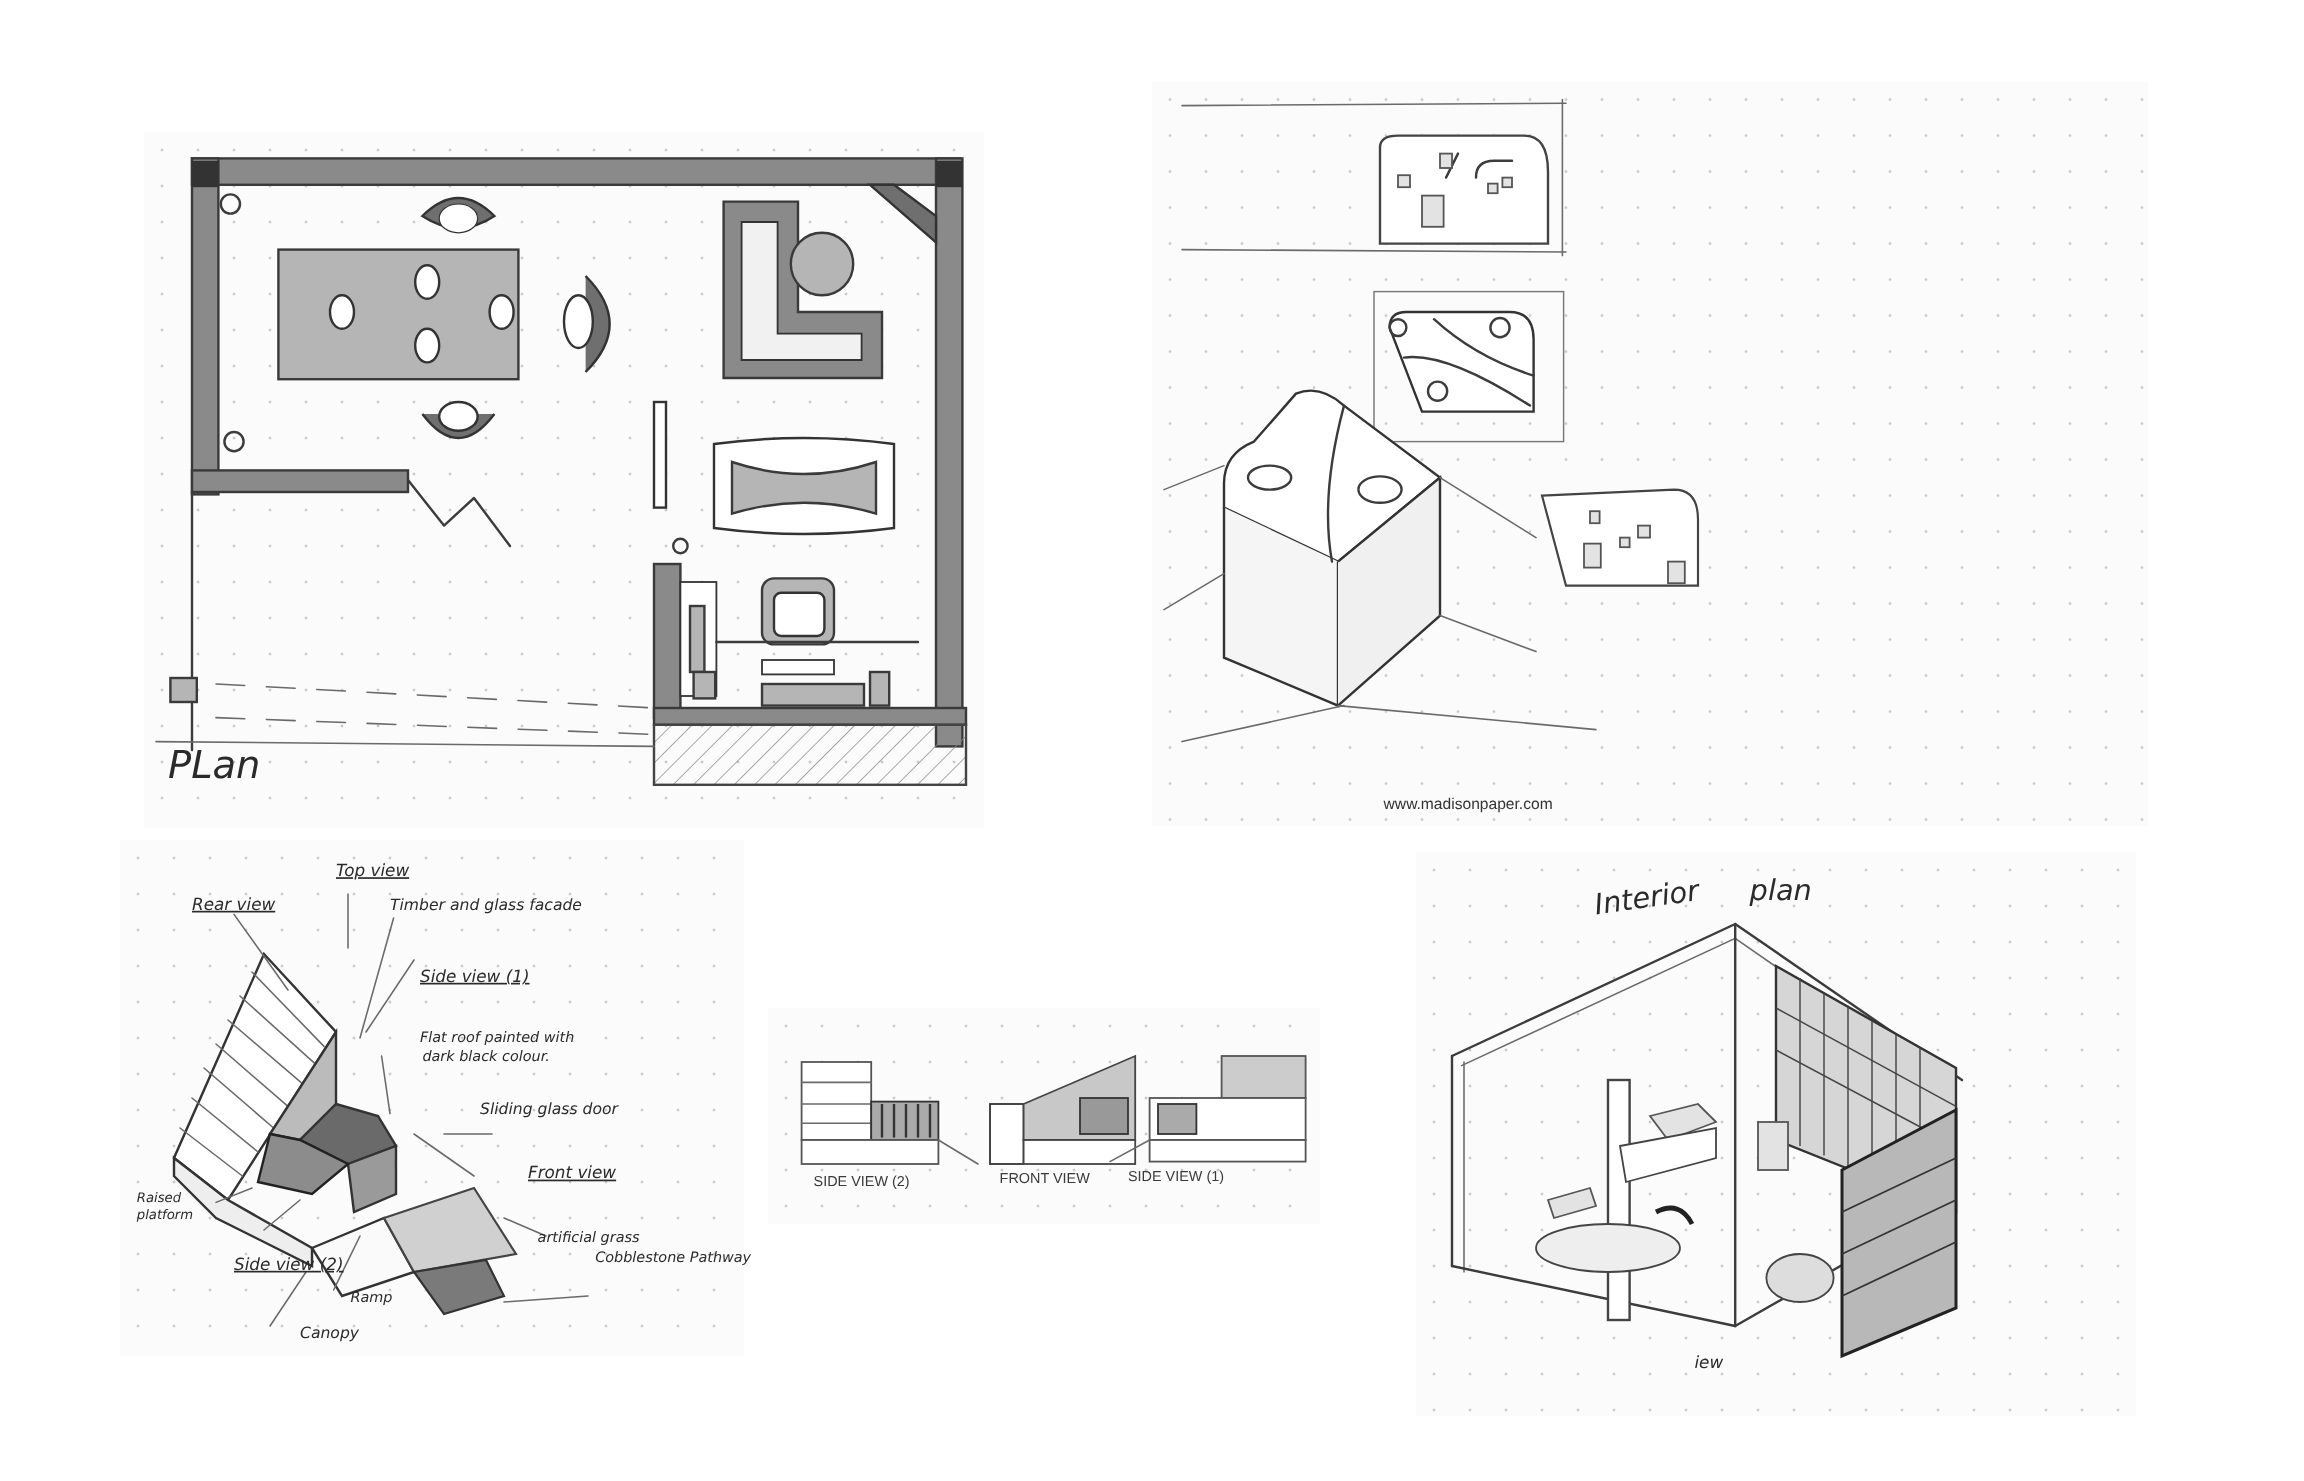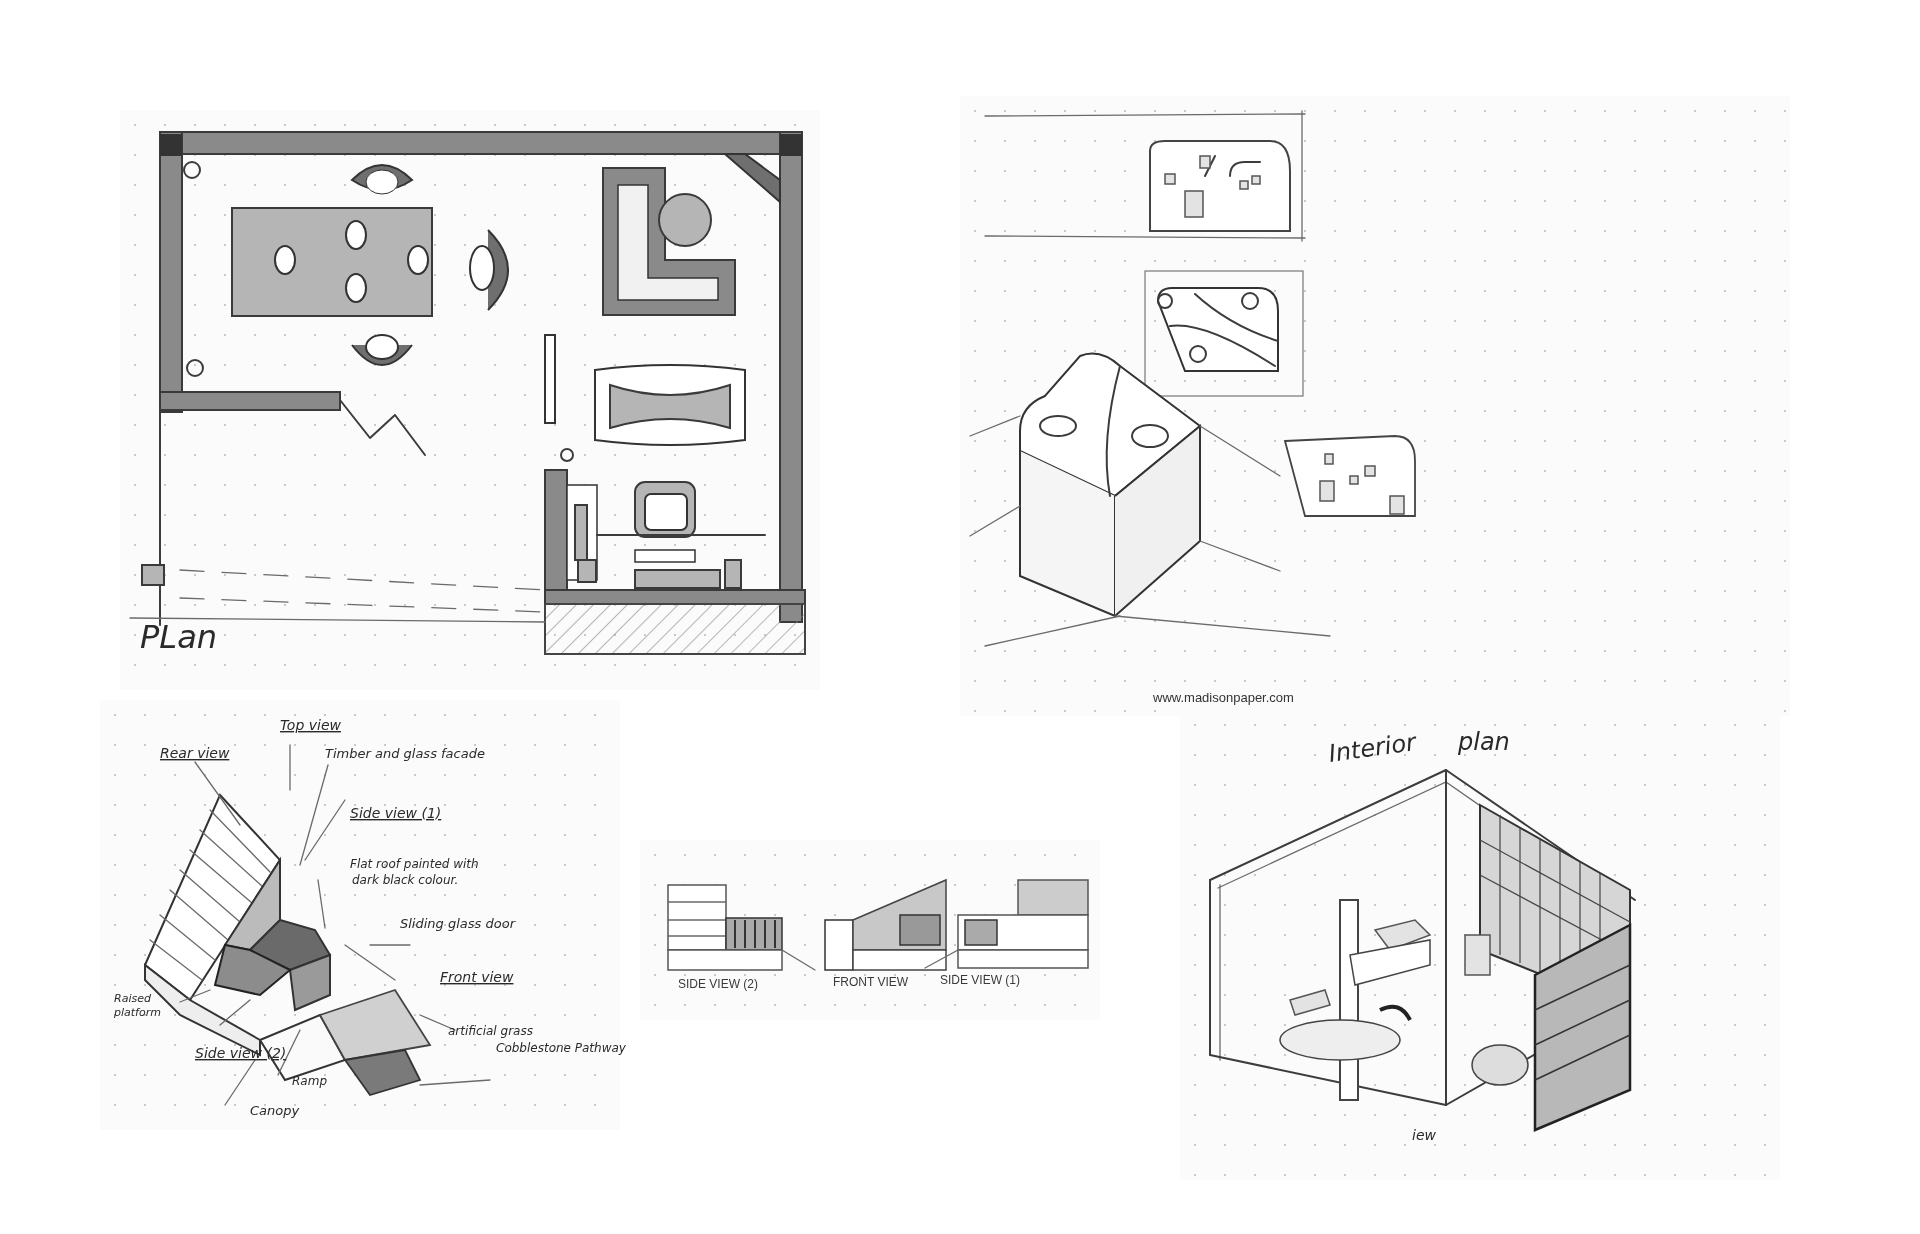--- a/index.html
+++ b/index.html
@@ -84,21 +84,21 @@
 
     <line x1="40" y1="300" x2="40" y2="515" class="ln"></line>
     <rect x="22" y="455" width="22" height="20" class="mid"></rect>
     <line x1="60" y1="460" x2="425" y2="480" class="lt" stroke-dasharray="24 18"></line>
     <line x1="60" y1="488" x2="425" y2="502" class="lt" stroke-dasharray="24 18"></line>
     <line x1="10" y1="508" x2="425" y2="512" class="lt"></line>
     <text x="20" y="538" font-size="32" class="hand">PLan</text>
   </svg>
 </div>
 
-<div class="panel" style="left:960px;top:96px;width:830px;height:620px;">
+<div class="panel" style="left:960px;top:68px;width:830px;height:620px;">
   <svg width="830" height="620">
 
     <line x1="25" y1="20" x2="345" y2="18" class="lt"></line>
     <line x1="25" y1="140" x2="345" y2="142" class="lt"></line>
     <path d="M190 55 Q190 45 205 45 L310 45 Q330 45 330 75 L330 135 L190 135 Z" fill="#fff" stroke="#444" stroke-width="2"></path>
     <path d="M245 80 L255 60" class="ln"></path>
     <path d="M270 80 Q270 66 285 66 L300 66" class="ln"></path>
     <rect x="225" y="95" width="18" height="26" class="light"></rect>
     <rect x="240" y="60" width="10" height="12" class="light"></rect>
     <rect x="280" y="85" width="8" height="8" class="light"></rect>

